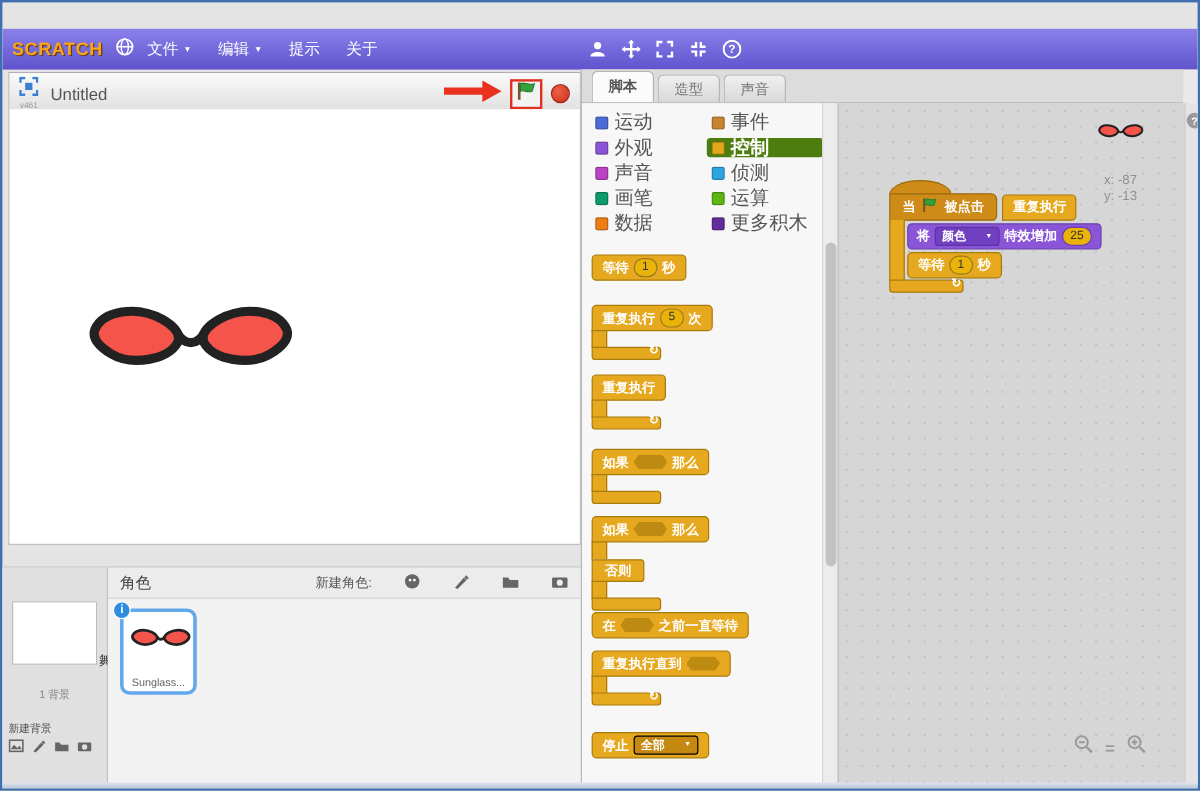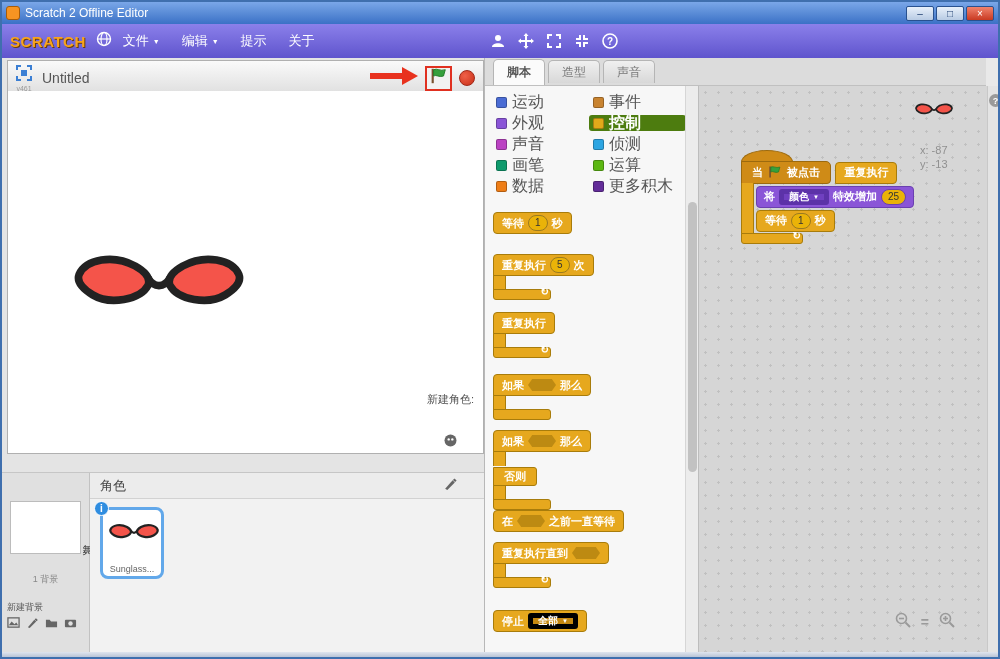--- a/index.html
+++ b/index.html
@@ -59,35 +59,35 @@
   .stage-thumb { position:absolute; left:8px; top:28px; width:71px; height:53px;
     background:#fff; border:1px solid #bcbcbc; }
   .stage-label { position:absolute; top:70px; width:100%; text-align:center; font-size:11px; color:#333;margin-left:48px; }
   .stage-count { position:absolute; top:100px; width:100%; text-align:center; font-size:9px; color:#888; }
   .new-backdrop-label { position:absolute; top:128px; left:5px; font-size:9px; color:#555; }
   .backdrop-icons { position:absolute; top:142px; left:5px; display:flex; gap:6px; }
   .sprite-header { position:absolute; left:88px; right:0; top:0; height:26px;
     background:#ececec; border-bottom:1px solid #d2d2d2; display:flex;
     align-items:center; padding:0 10px; }
   .sprite-header .title { font-size:13px; color:#444; }
-  .new-sprite { margin-left:auto; display:flex; align-items:center; gap:26px; font-size:11px; color:#555;flex-direction:column; }
+  .new-sprite { margin-left:auto; display:flex; align-items:center; gap:26px; font-size:11px; color:#555; }
   .sprite-list { position:absolute; left:88px; right:0; top:26px; bottom:0; background:#f2f2f2; }
   .sprite-card { position:absolute; left:10px; top:8px; width:64px; height:72px;
     background:#fff; border:3px solid #62a8ea; border-radius:8px; }
   .sprite-card svg { position:absolute; left:6px; top:12px; }
   .sprite-name { position:absolute; bottom:2px; width:100%; text-align:center; font-size:9px; color:#666; }
   .i-badge { position:absolute; top:-9px; left:-9px; width:15px; height:15px; border-radius:50%;
     background:#2f8de0; color:#fff; font-size:10px; font-weight:bold; display:flex;
     align-items:center; justify-content:center; border:1px solid #fff; }
 
   
   .right-panel { position:absolute; left:482px; top:56px; width:518px; height:596px;
     background:#e9e9e9; border-left:1px solid #b8b8b8; }
   .tabs { position:absolute; left:0; top:0; right:16px; height:28px; background:#dcdcdc;
-    border-bottom:1px solid #c0c0c0; display:flex; align-items:center; padding-left:8px; }
+    border-bottom:1px solid #c0c0c0; display:flex; align-items:flex-end; padding-left:8px; }
   .tab { height:23px; padding:0 13px; display:flex; align-items:center; font-size:12px;
     border:1px solid #b5b5b5; border-bottom:none; border-radius:5px 5px 0 0;
     background:linear-gradient(#f0f0f0,#d8d8d8); color:#777; margin-right:3px; }
   .tab.active { background:#fbfbfb; color:#555; font-weight:bold; height:26px; }
 
   .palette { position:absolute; left:0; top:28px; width:200px; bottom:0; background:#f7f7f7; }
   .cats { position:absolute; left:7px; top:8px; display:flex; }
   .cat-col { width:97px; display:flex; flex-direction:column; gap:5px; }
   .cat { display:flex; align-items:center; gap:5px; font-size:16px; color:#555;
     height:16px; padding:1px 4px; }
@@ -106,22 +106,22 @@
     border-radius:0 3px 3px 0; padding:2px 10px; height:19px; color:#fff; font-size:11px;
     font-weight:bold; margin-top:-1px; }
   .c-bottom { width:58px; height:11px; background:#e6a81e; border:1px solid #a87c0b;
     border-radius:0 3px 3px 3px; margin-top:-1px; position:relative; }
   .c-bottom.loop:after { content:"↻"; position:absolute; right:1px; top:-4px;
     color:#fff; font-size:10px; font-weight:bold; }
   .oval { background:#eab308; color:#333; border-radius:10px; padding:1px 6px; font-size:10px;
     font-weight:normal; border:1px solid #9a7a20; line-height:1.2; }
   .hex { width:28px; height:12px; background:#bd8a12; flex:none;
     clip-path:polygon(15% 0,85% 0,100% 50%,85% 100%,15% 100%,0 50%); }
-  .dd { background:#c58810; border:5px solid #000000; border-radius:3px; height:16px;
-    display:inline-flex; align-items:center; gap:4px; padding:0 5px; font-size:10px; }
+  .dd { background:#c58810; border:1px solid #000000; border-radius:3px; height:16px;
+    display:inline-flex; align-items:center; gap:16px; padding:0 5px; font-size:10px; }
   .dd .arr { font-size:6px; }
 
   .pal-scroll { position:absolute; left:200px; top:28px; bottom:0; width:13px;
     background:#ececec; border-left:1px solid #d6d6d6; }
   .pal-thumb { position:absolute; left:2px; top:116px; width:9px; height:270px;
     background:#c2c2c2; border-radius:5px; }
 
   .scripts { position:absolute; left:213px; top:28px; width:289px; bottom:0;
     background-color:#d6d6d6; border-left:1px solid #bdbdbd;
     background-image:radial-gradient(circle, #c0c0c0 1px, transparent 1.3px);
@@ -154,29 +154,20 @@
     align-items:center; justify-content:center; }
 
   .bottom-frame { position:absolute; left:0; right:0; bottom:0; height:5px;
     background:linear-gradient(#dfe5ee,#b9c4d6); }
 </style>
 </head>
 <body>
 
 <div class="window">
 
-  <div class="titlebar">
-    <span class="app-icon"></span>
-    <span>Scratch 2 Offline Editor</span>
-    <div class="win-controls">
-      <div class="win-btn">–</div>
-      <div class="win-btn">□</div>
-      <div class="win-btn close">×</div>
-    </div>
-  </div>
 
   <div class="menubar">
     <span class="logo">SCRATCH</span>
     <span>
       <svg width="16" height="16" viewBox="0 0 16 16">
           <circle cx="8" cy="8" r="6.5" fill="none" stroke="#fff" stroke-width="1.4"></circle>
           <ellipse cx="8" cy="8" rx="3" ry="6.5" fill="none" stroke="#fff" stroke-width="1.2"></ellipse>
           <line x1="1.5" y1="8" x2="14.5" y2="8" stroke="#fff" stroke-width="1.2"></line>
         </svg>
     </span>

